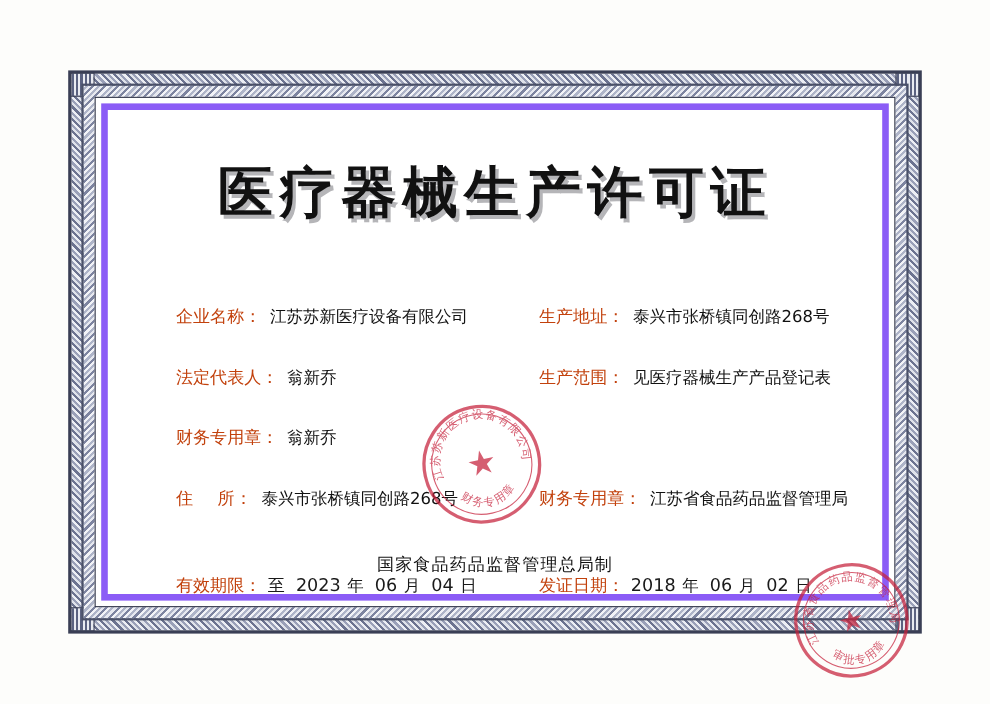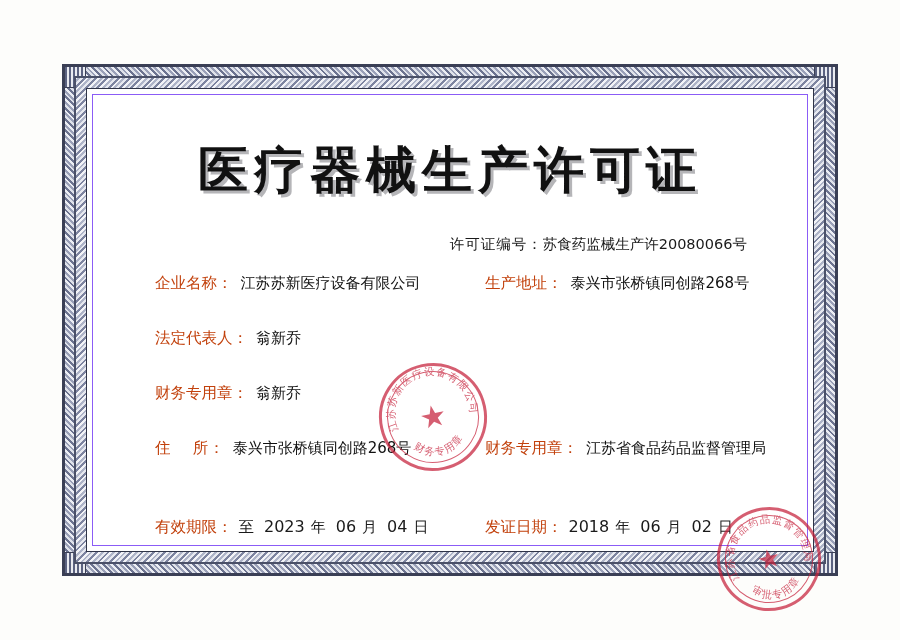--- a/index.html
+++ b/index.html
@@ -54,21 +54,21 @@
   }
   .frame-inner {
     position: absolute;
     left: 10px; top: 10px; right: 10px; bottom: 10px;
     border: 1px solid #2f3447;
     background: #ffffff;
   }
   .frame-inner2 {
     position: absolute;
     left: 5px; top: 5px; right: 5px; bottom: 5px;
-    border: 1px solid #8b5cf6;
+    border: 6px solid #8b5cf6;
     background: #ffffff;
   }
 
   
   .corner {
     position: absolute;
     width: 22px;
     height: 22px;
     background:
       repeating-linear-gradient(90deg,
@@ -246,41 +246,42 @@
     <div class="corner br"></div>
 
     <div class="frame-mid">
       <div class="frame-inner">
         <div class="frame-inner2">
 
           <div class="content">
 
             <div class="cert-title">医疗器械生产许可证</div>
 
-            <div class="cert-no">
-              <span class="lab">许可证编号：</span><span class="val">苏食药监械生产许20080066号</span>
-            </div>
 
             <div class="fields">
 
               <div class="frow">
                 <div class="fcell left">
                   <span class="flabel">企业名称：</span>
                   <span class="fvalue">江苏苏新医疗设备有限公司</span>
                 </div>
                 <div class="fcell right">
                   <span class="flabel">生产地址：</span>
                   <span class="fvalue">泰兴市张桥镇同创路268号</span>
                 </div>
               </div>
 
               <div class="frow">
                 <div class="fcell left">
                   <span class="flabel">法定代表人：</span>
                   <span class="fvalue">翁新乔</span>
+                </div>
+                <div class="fcell right">
+                  <span class="flabel">生产范围：</span>
+                  <span class="fvalue">见医疗器械生产产品登记表</span>
                 </div>
               </div>
 
               <div class="frow">
                 <div class="fcell left">
                   <span class="flabel">财务专用章：</span>
                   <span class="fvalue">翁新乔</span>
                 </div>
                 <div class="fcell right"></div>
               </div>
@@ -313,20 +314,21 @@
                 <span class="flabel">发证日期：</span>
                 <span class="dnum">2018</span>
                 <span class="dunit">年</span>
                 <span class="dnum">06</span>
                 <span class="dunit">月</span>
                 <span class="dnum">02</span>
                 <span class="dunit">日</span>
               </div>
             </div>
 
+            <div class="footer">国家食品药品监督管理总局制</div>
 
             <div class="seal" id="seal-company">
               <div class="ring"></div>
               <svg class="arc" viewBox="0 0 108 108">
                 <defs>
                   <path id="arcTop1" d="M 16,62 A 40,40 0 1 1 92,62" fill="none"></path>
                   <path id="arcBot1" d="M 22,72 A 34,34 0 0 0 86,72" fill="none"></path>
                 </defs>
                 <text><textPath href="#arcTop1" startOffset="50%" text-anchor="middle">江苏苏新医疗设备有限公司</textPath></text>
                 <text><textPath href="#arcBot1" startOffset="50%" text-anchor="middle">财务专用章</textPath></text>

